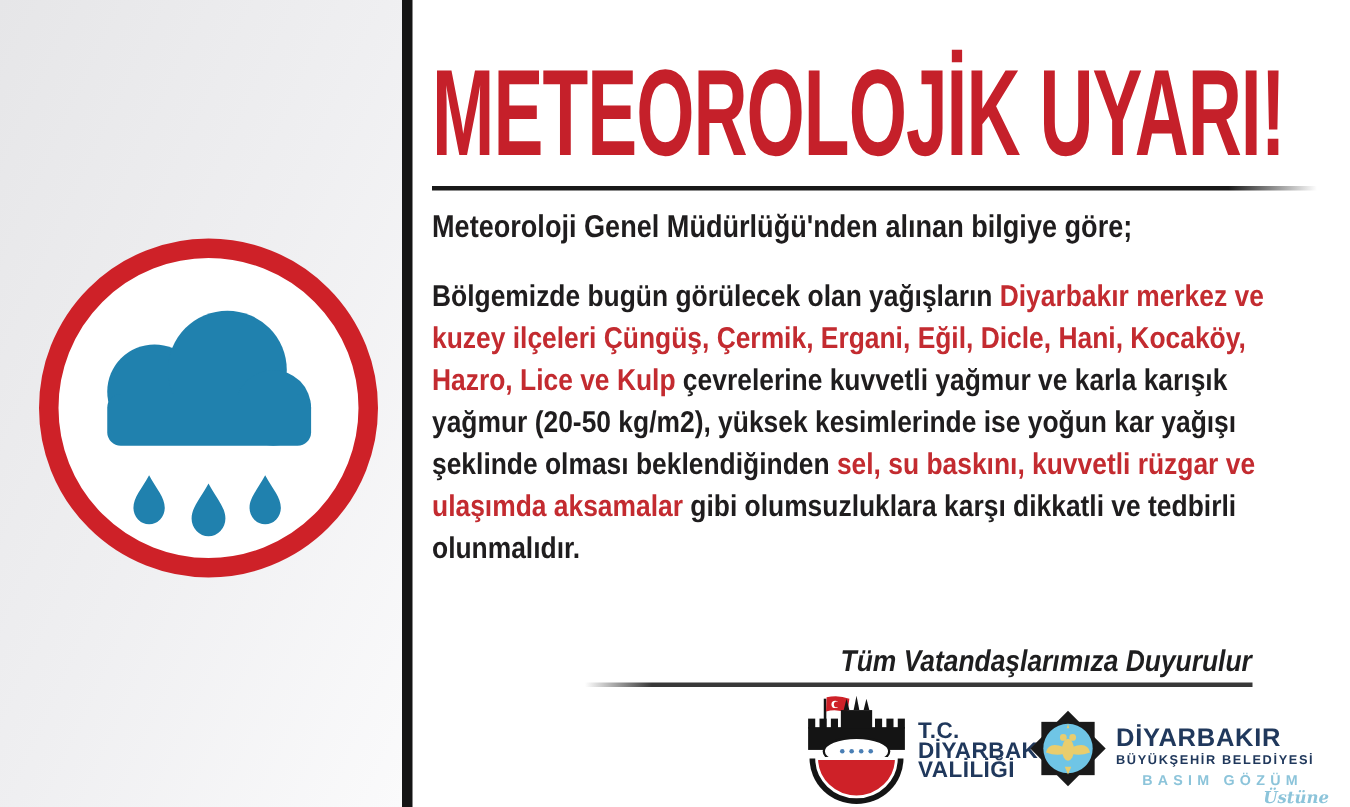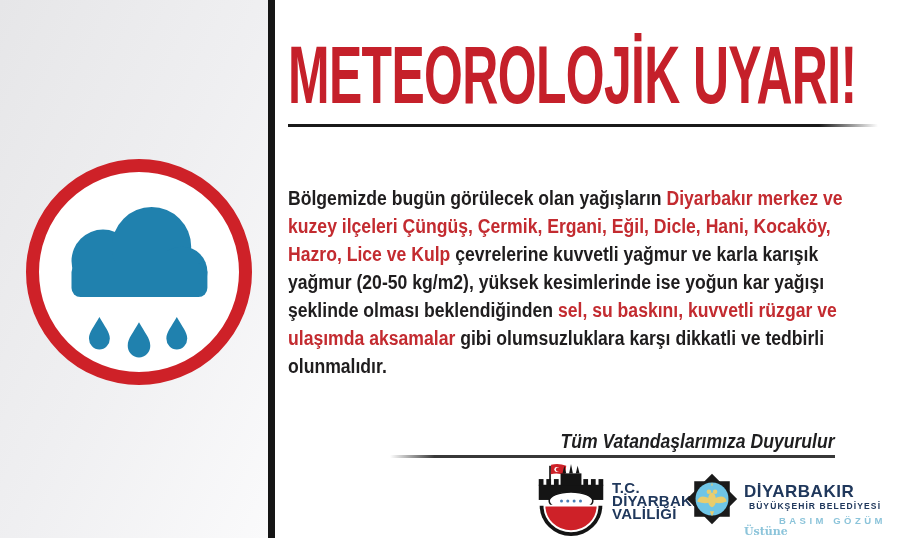--- a/index.html
+++ b/index.html
@@ -76,30 +76,30 @@
     line-height:13px;letter-spacing:.3px;
   }
   .muni-emblem{position:absolute;left:686px;top:471px;}
   .muni-text{position:absolute;left:744px;top:483px;width:142px;text-align:left;}
   .muni-name{
     color:var(--navy,#20385c);font-weight:700;font-size:17px;
     letter-spacing:.5px;line-height:17px;
   }
   .muni-sub{
     color:var(--navy,#20385c);font-weight:700;font-size:8.5px;
-    letter-spacing:1.1px;line-height:10px;margin-top:1px;text-align:center;
+    letter-spacing:1.1px;line-height:10px;margin-top:1px;
   }
   .muni-slogan{
     color:var(--light-blue,#8cc4da);font-weight:700;font-size:9.5px;
-    letter-spacing:3.5px;line-height:11px;margin-top:4px;text-align:right;
+    letter-spacing:3.5px;line-height:11px;margin-top:4px;text-align:center;
   }
   .muni-sign{
-    color:var(--light-blue,#8cc4da);font-weight:700;
+    color:var(--light-blue,#8cc4da);font-style:italic;font-weight:700;
     font-family:"DejaVu Serif",serif;font-size:11px;line-height:11px;
-    text-align:left;margin-top:0px;
+    text-align:right;margin-top:0px;
   }
 </style>
 </head>
 <body>
 
 <div class="stage">
 
   <div class="left-panel">
     <div class="badge">
       <svg width="180" height="168" viewBox="0 0 100 93" aria-hidden="true">
@@ -116,20 +116,21 @@
     </div>
   </div>
 
   <div class="vbar"></div>
 
   <div class="content">
 
     <h1 class="title"><span class="title-inner">METEOROLOJİK UYARI!</span></h1>
     <div class="title-rule"></div>
 
+    <p class="intro"><span class="scale">Meteoroloji Genel Müdürlüğü'nden alınan bilgiye göre;</span></p>
 
     <div class="para">
         <div class="para-line"><span class="seg-k">Bölgemizde bugün görülecek olan yağışların </span><span class="seg-r">Diyarbakır merkez ve</span></div>
         <div class="para-line"><span class="seg-r">kuzey ilçeleri Çüngüş, Çermik, Ergani, Eğil, Dicle, Hani, Kocaköy,</span></div>
         <div class="para-line"><span class="seg-r">Hazro, Lice ve Kulp</span><span class="seg-k"> çevrelerine kuvvetli yağmur ve karla karışık</span></div>
         <div class="para-line"><span class="seg-k">yağmur (20-50 kg/m2), yüksek kesimlerinde ise yoğun kar yağışı</span></div>
         <div class="para-line"><span class="seg-k">şeklinde olması beklendiğinden </span><span class="seg-r">sel, su baskını, kuvvetli rüzgar ve</span></div>
         <div class="para-line"><span class="seg-r">ulaşımda aksamalar</span><span class="seg-k"> gibi olumsuzluklara karşı dikkatli ve tedbirli</span></div>
         <div class="para-line"><span class="seg-k">olunmalıdır.</span></div>
       </div>

